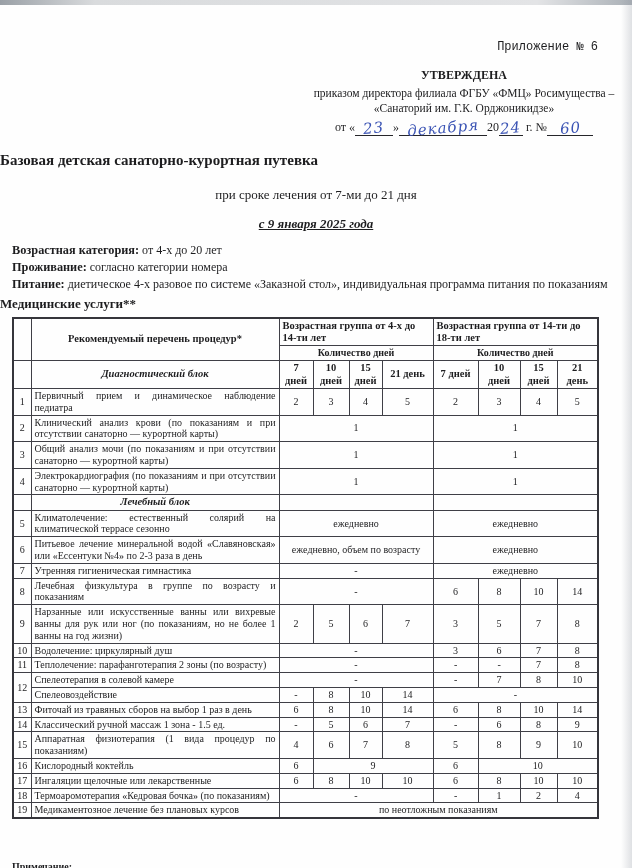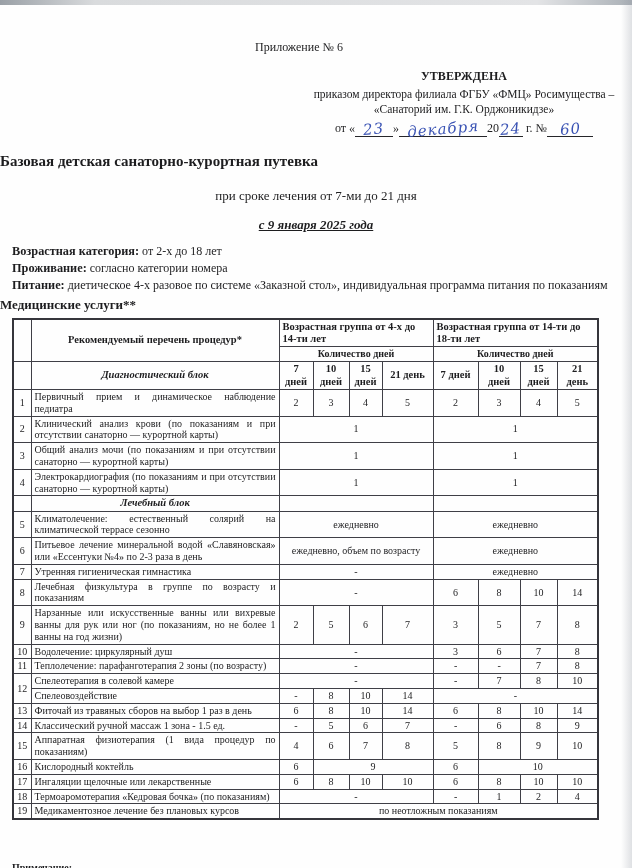--- a/index.html
+++ b/index.html
@@ -4,21 +4,21 @@
 <style>
   html,body{margin:0;padding:0;background:#ffffff;}
   .page{
     position:relative; width:632px; height:868px; background:#fefefe;
     font-family:"Liberation Serif", serif; color:#1d1d1f; overflow:hidden;
   }
   .scan-top{position:absolute;top:0;left:0;width:100%;height:5px;
     background:linear-gradient(to right,#9aa0a6,#d9dbdd 15%,#e3e4e6 85%,#aab0b6);}
   .scan-right{position:absolute;top:0;right:0;width:11px;height:100%;
     background:linear-gradient(to right,rgba(150,156,166,0),rgba(150,156,166,0.30));}
-  .appendix{margin:40px 34px 0 0;text-align:center;font-size:12px;}
+  .appendix{margin:40px 34px 0 0;text-align:right;font-size:12px;font-family:Liberation Mono, monospace;}
   .approval{width:312px;margin:14px 12px 0 auto;text-align:center;font-size:11.5px;line-height:1.3;}
   .approval-title{font-weight:bold;font-size:12px;margin-bottom:2px;}
   .date-line{margin-top:4px;font-size:12px;white-space:nowrap;}
   .hw{display:inline-block;font-family:"DejaVu Serif",serif;font-style:italic;
       color:#3a53b4;font-size:15px;letter-spacing:1px;line-height:1;
       transform:rotate(-5deg) translateY(2px);}
   .u{display:inline-block;border-bottom:1px solid #26262a;text-align:center;vertical-align:bottom;height:16px;}
   .w-day{width:38px;} .w-month{width:88px;} .w-year{width:24px;} .w-num{width:46px;}
   .doc-title{margin:16px 0 8px;text-align:left;font-size:15px;font-weight:bold;}
   .doc-subtitle{text-align:center;font-size:13px;margin-top:18px;}
@@ -56,21 +56,21 @@
     <div>приказом директора филиала ФГБУ «ФМЦ» Росимущества –</div>
     <div>«Санаторий им. Г.К. Орджоникидзе»</div>
     <div class="date-line"><span>от «</span><span class="u w-day"><span class="hw">23</span></span><span>»</span><span class="u w-month"><span class="hw">декабря</span></span><span>20</span><span class="u w-year"><span class="hw">24</span></span><span> г. №</span><span class="u w-num"><span class="hw">60</span></span></div>
   </div>
 
   <div class="doc-title">Базовая детская санаторно-курортная путевка</div>
   <div class="doc-subtitle">при сроке лечения от 7-ми до 21 дня</div>
   <div class="effective-date">с 9 января 2025 года</div>
 
   <div class="info">
-    <div><b>Возрастная категория:</b><span> от 2-х до 18 лет</span></div>
+    <div><b>Возрастная категория:</b><span> от 4-х до 20 лет</span></div>
     <div><b>Проживание:</b><span> согласно категории номера</span></div>
     <div><b>Питание:</b><span> диетическое 4-х разовое по системе «Заказной стол», индивидуальная программа питания по показаниям</span></div>
   </div>
 
   <div class="services-title">Медицинские услуги**</div>
 
   <table class="services">
     <colgroup>
       <col style="width:18px">
         <col style="width:248px">

